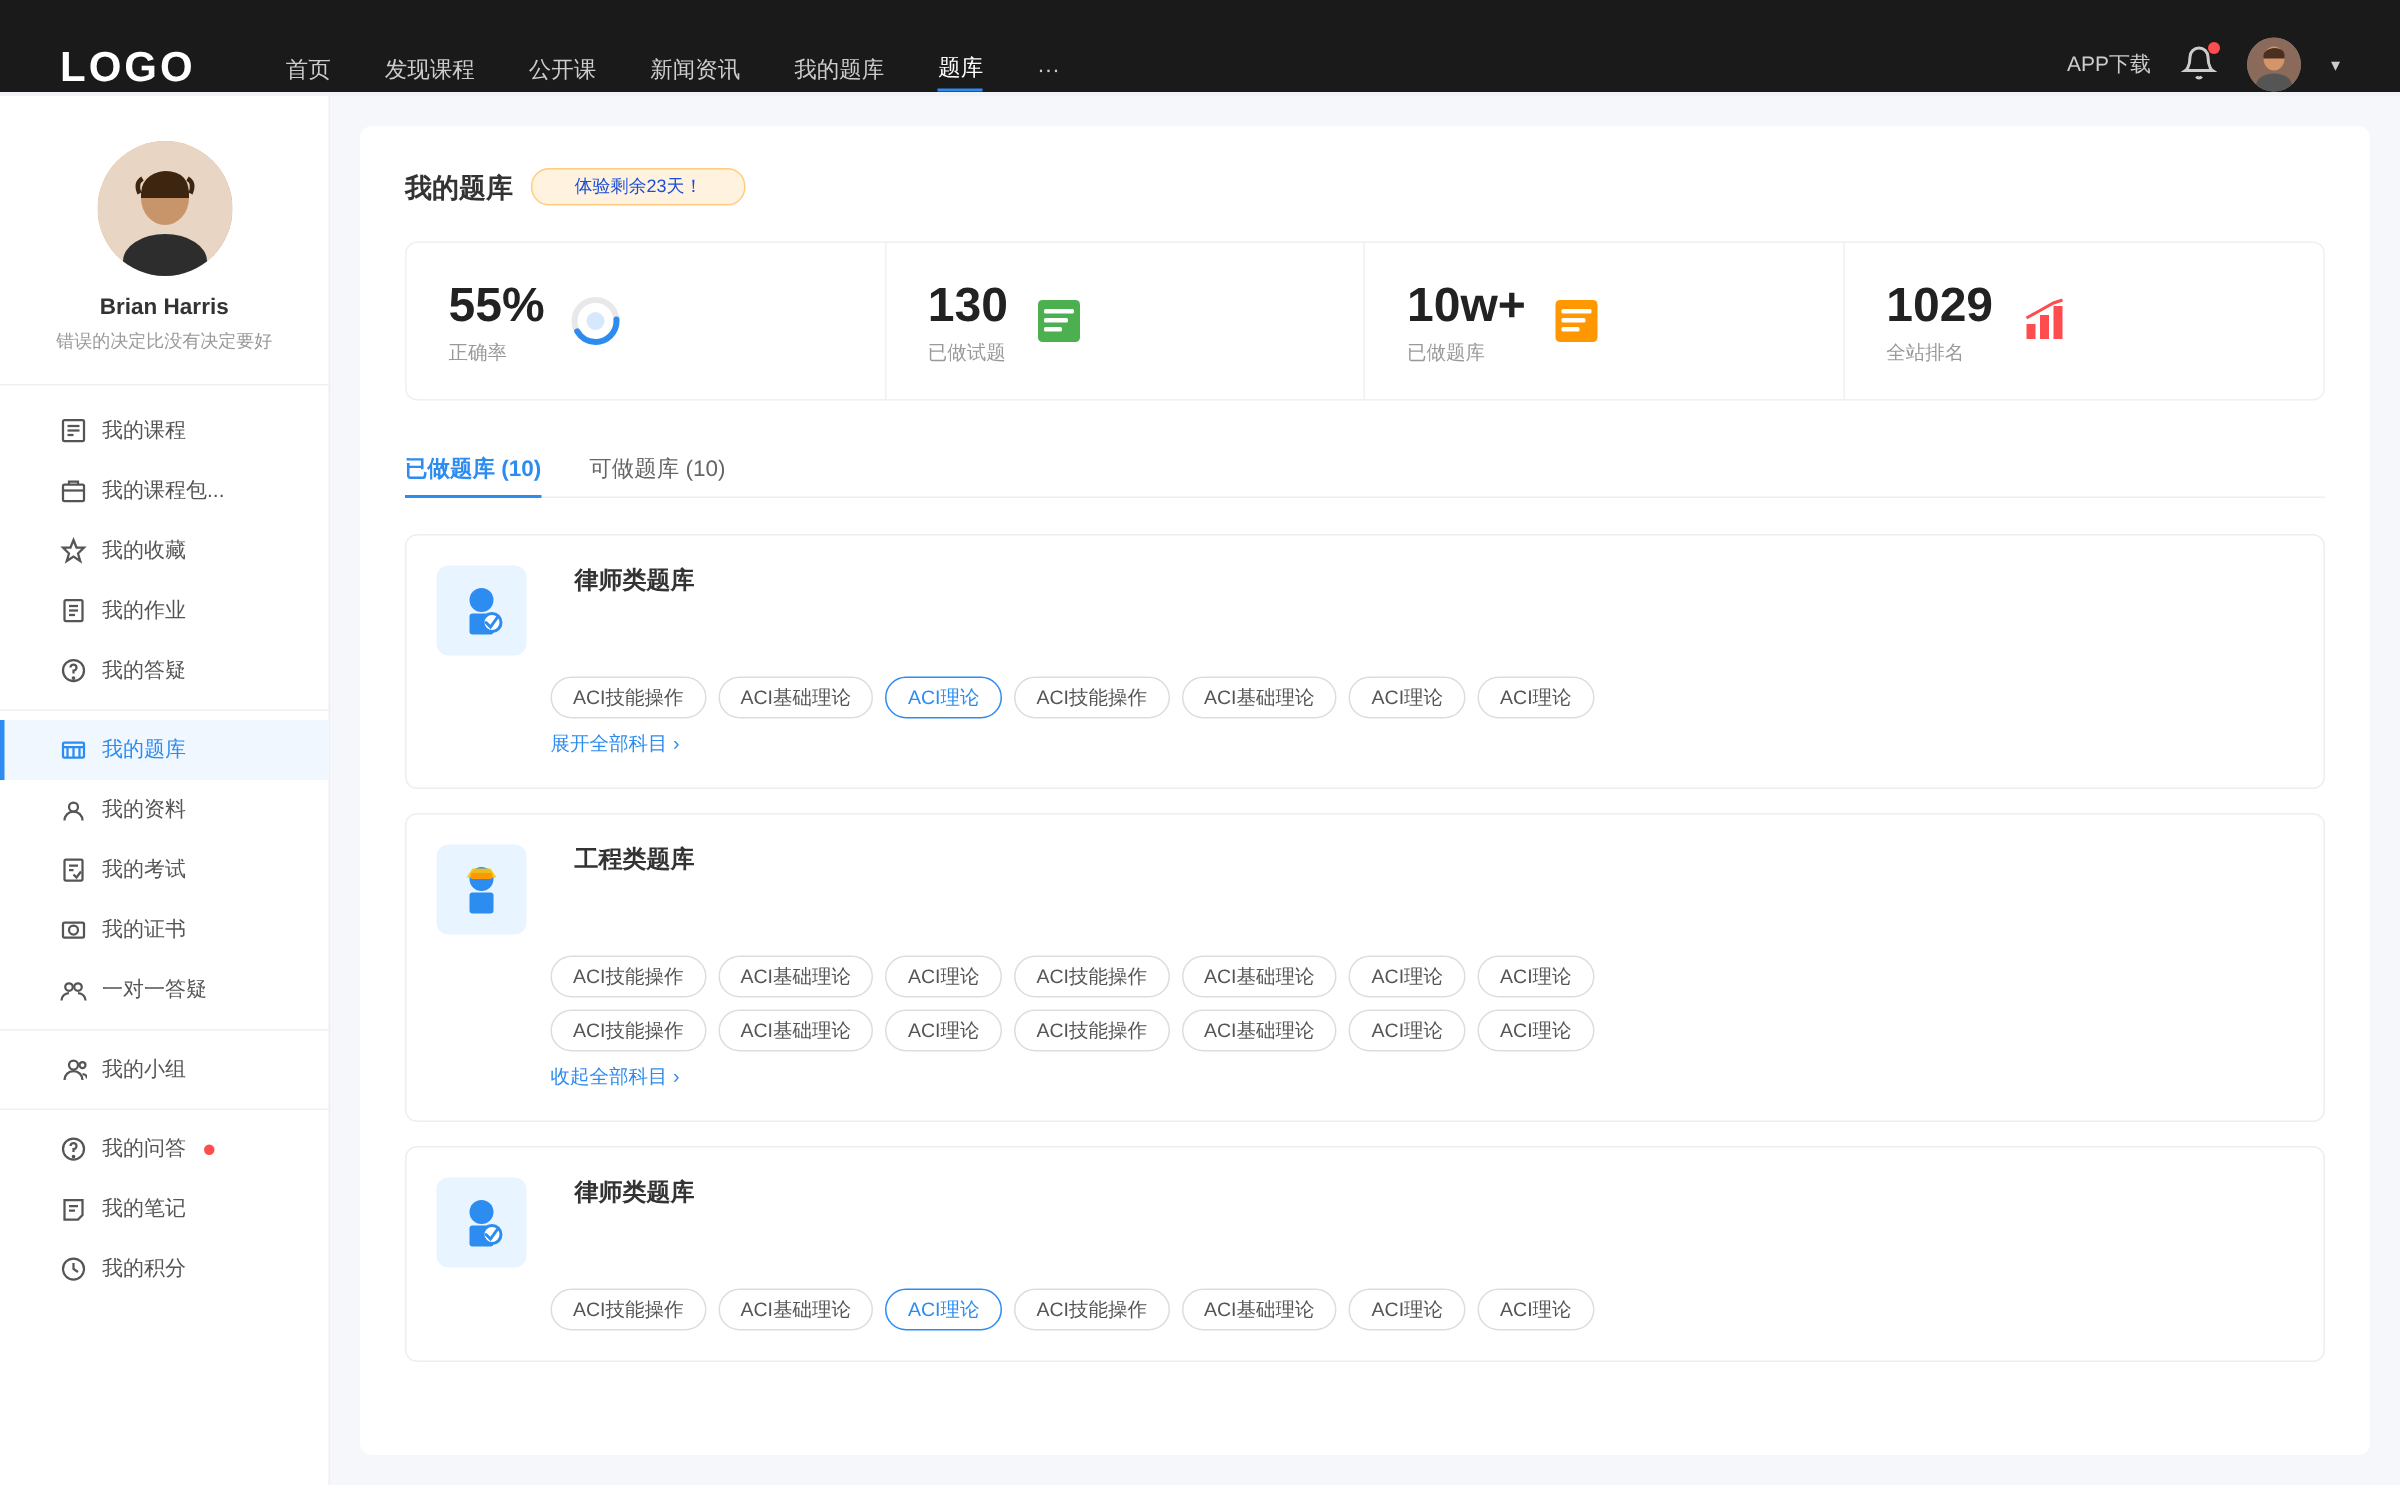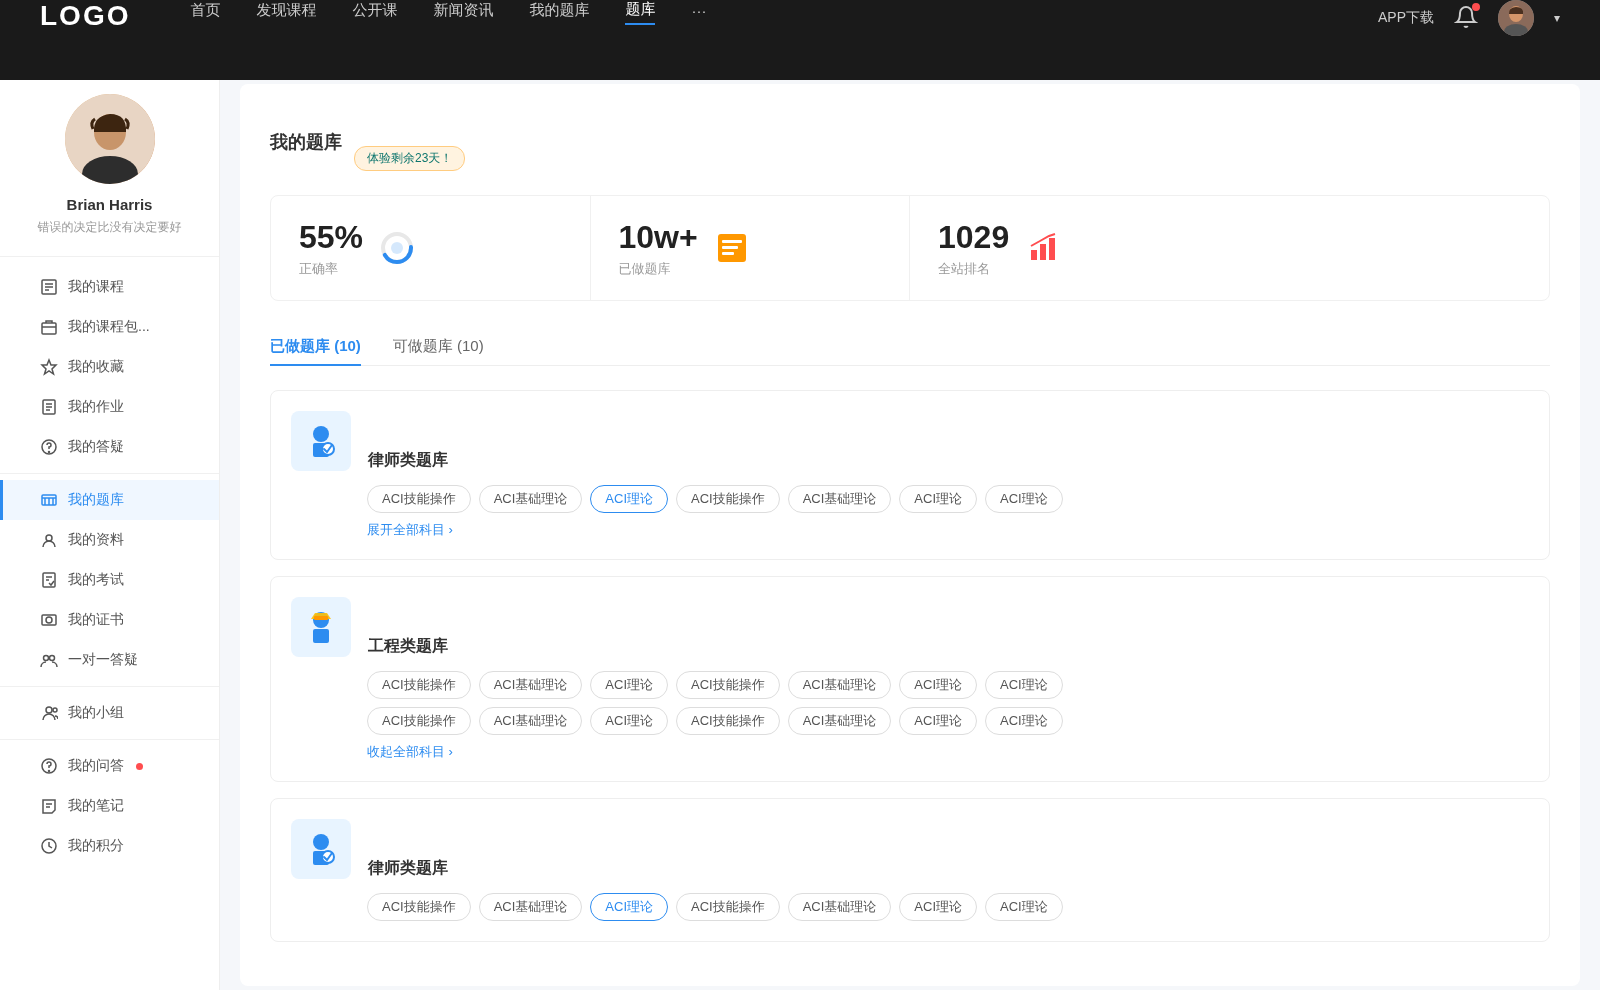--- a/index.html
+++ b/index.html
@@ -1,23 +1,23 @@
 <!DOCTYPE html>
 <html><head>
   <meta charset="utf-8">
   <style>
     * { box-sizing: border-box; margin: 0; padding: 0; }
     body { font-family: -apple-system, BlinkMacSystemFont, 'PingFang SC', 'Microsoft YaHei', sans-serif; background: #f0f2f5; color: #333; font-size: 14px; }
 
     
     .navbar {
       background: #1a1a1a;
-      height: 80px;
-      display: flex;
-      align-items: flex-start;
+      height: 61px;
+      display: flex;
+      align-items: flex-end;
       padding: 0 40px;
       position: fixed;
       top: 0; left: 0; right: 0;
       z-index: 100;
     }
     .navbar-logo {
       font-size: 28px;
       font-weight: bold;
       color: white;
       margin-right: 60px;
@@ -193,26 +193,25 @@
       gap: 12px;
       margin-bottom: 24px;
     }
     .page-title {
       font-size: 18px;
       font-weight: 600;
       color: #333;
     }
     .trial-badge {
       background: #fff3e0;
-      color: #0f766e;
+      color: #1d4ed8;
       border: 1px solid #ffcc80;
       border-radius: 12px;
-      padding: 3px 12px;
+      padding: 3px 28px;
       font-size: 12px;
-      margin-top: 34px;
     }
 
     
     .stats-row {
       display: grid;
       grid-template-columns: repeat(4, 1fr);
       gap: 0;
       border: 1px solid #f0f0f0;
       border-radius: 8px;
       margin-bottom: 28px;
@@ -267,22 +266,22 @@
 
     
     .bank-section {
       border: 1px solid #eee;
       border-radius: 8px;
       padding: 20px;
       margin-bottom: 16px;
     }
     .bank-header {
       display: flex;
-      align-items: flex-end;
-      gap: 17px;
+      align-items: flex-start;
+      gap: 32px;
       margin-bottom: 14px;
     }
     .bank-icon {
       width: 60px; height: 60px;
       background: #e8f4ff;
       border-radius: 8px;
       display: flex; align-items: center; justify-content: center;
       flex-shrink: 0;
     }
     .bank-title {
@@ -554,20 +553,34 @@
     <div class="stat-icon">
               <svg class="donut" viewBox="0 0 36 36">
                 <circle cx="18" cy="18" r="14" fill="none" stroke="#e8e8e8" stroke-width="4"></circle>
                 <circle cx="18" cy="18" r="14" fill="none" stroke="#2d8cf0" stroke-width="4" stroke-dasharray="49 49.9" stroke-dashoffset="12.5" stroke-linecap="round"></circle>
                 <circle cx="18" cy="18" r="6" fill="#2d8cf0" opacity="0.2"></circle>
               </svg>
             </div>
   </div>
           <div class="stat-card">
     <div class="stat-value-col">
+      <div class="stat-value">130</div>
+      <div class="stat-label">已做试题</div>
+    </div>
+    <div class="stat-icon">
+              <svg width="32" height="32" viewBox="0 0 32 32">
+                <rect x="2" y="2" width="28" height="28" rx="3" fill="#4caf50"></rect>
+                <rect x="6" y="8" width="20" height="3" rx="1" fill="white"></rect>
+                <rect x="6" y="14" width="16" height="3" rx="1" fill="white"></rect>
+                <rect x="6" y="20" width="12" height="3" rx="1" fill="white"></rect>
+              </svg>
+            </div>
+  </div>
+          <div class="stat-card">
+    <div class="stat-value-col">
       <div class="stat-value">10w+</div>
       <div class="stat-label">已做题库</div>
     </div>
     <div class="stat-icon">
               <svg width="32" height="32" viewBox="0 0 32 32">
                 <rect x="2" y="2" width="28" height="28" rx="3" fill="#ff9800"></rect>
                 <rect x="6" y="8" width="20" height="3" rx="1" fill="white"></rect>
                 <rect x="6" y="14" width="16" height="3" rx="1" fill="white"></rect>
                 <rect x="6" y="20" width="12" height="3" rx="1" fill="white"></rect>
               </svg>

